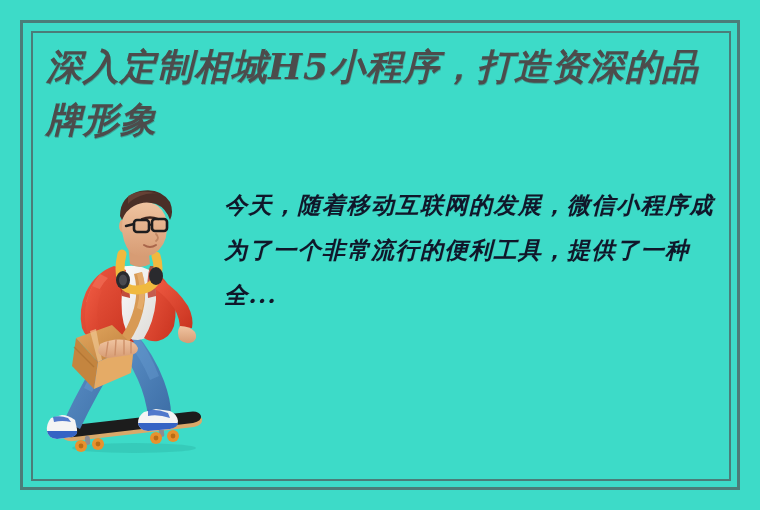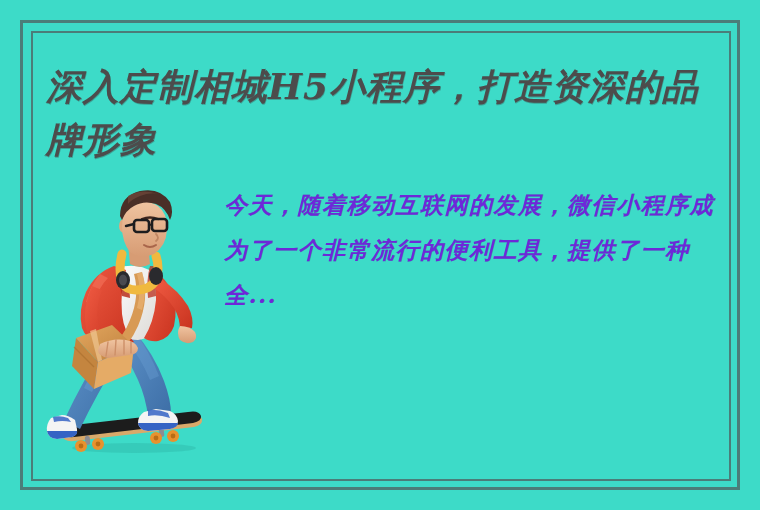--- a/index.html
+++ b/index.html
@@ -40,40 +40,40 @@
     height: 450px;
     border: 2px solid #4b7d79;
     box-sizing: border-box;
     pointer-events: none;
   }
 
   
   .title {
     position: absolute;
     left: 46px;
-    top: 60px;
+    top: 40px;
     width: 690px;
     color: #4c4c4c;
     font-family: "DejaVu Serif", "Liberation Serif", serif;
     font-size: 36px;
     font-weight: 700;
     font-style: italic;
     line-height: 53px;
     letter-spacing: 1px;
     text-shadow: 0.5px 0.5px 0 rgba(60,60,60,0.35);
     white-space: pre-wrap;
   }
 
   
   .body-text {
     position: absolute;
     left: 224px;
     top: 182px;
     width: 500px;
-    color: #6d28d9;
+    color: #0f172a;
     font-family: "DejaVu Serif", "Liberation Serif", serif;
     font-size: 23px;
     font-style: italic;
     font-weight: 600;
     line-height: 45px;
     letter-spacing: 1.5px;
     text-shadow: 0.4px 0.4px 0 rgba(70,70,70,0.3);
   }
 
   

